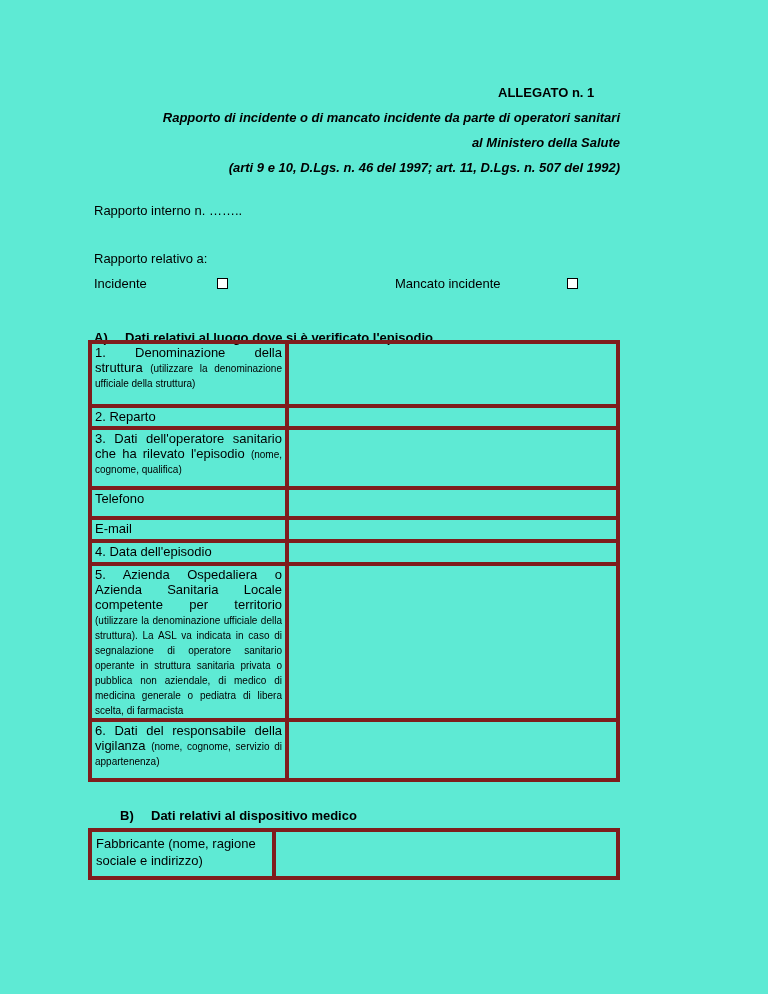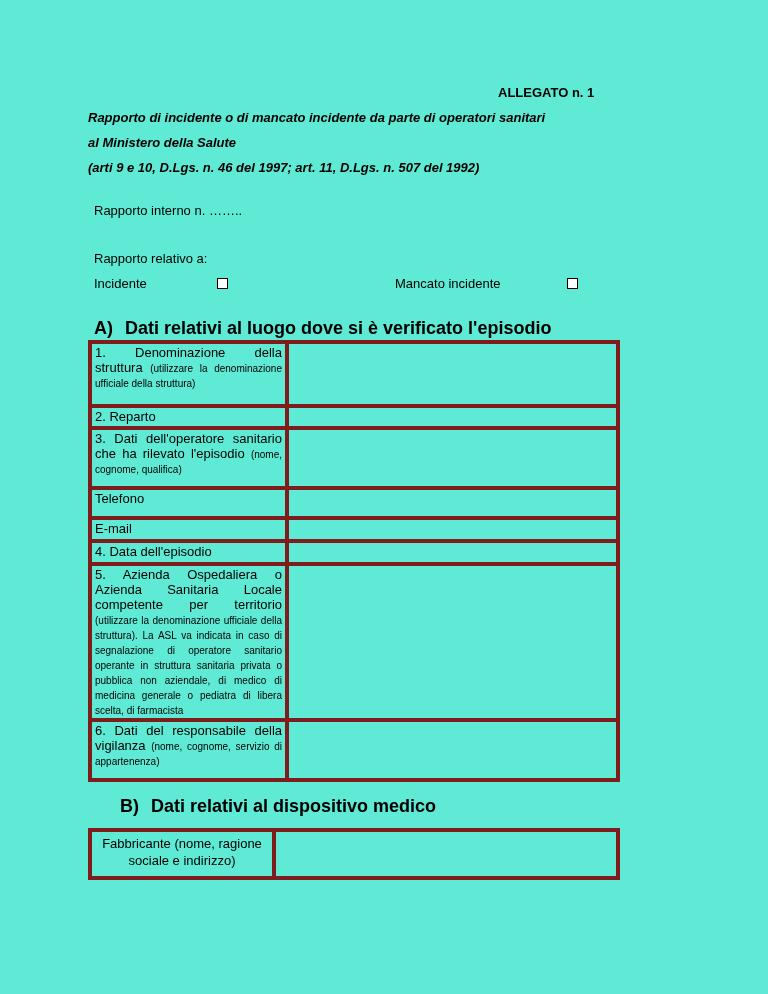--- a/index.html
+++ b/index.html
@@ -18,21 +18,21 @@
     top: 85px;
     left: 498px;
     font-size: 13px;
     font-weight: bold;
   }
   .title-block {
     position: absolute;
     top: 110px;
     left: 88px;
     width: 532px;
-    text-align: left;
+    text-align: right;
     font-weight: bold;
     font-style: italic;
     font-size: 13px;
     line-height: 16px;
   }
   .title-block .t-line { margin-bottom: 9px; }
   .para {
     position: absolute;
     left: 94px;
     font-size: 13px;
@@ -55,44 +55,45 @@
     top: 2px;
     width: 11px;
     height: 11px;
     border: 1px solid #000;
     background: #fff;
   }
   .cb-1 { left: 123px; }
   .cb-2 { left: 473px; }
   .section-heading {
     position: absolute;
-    font-size: 18px;
+    font-size: 13px;
     font-weight: bold;
     white-space: nowrap;
+    margin-top: 12px;
   }
   .sh-a { top: 318px; left: 94px; }
   .sh-b { top: 796px; left: 120px; }
   .sh-letter { display: inline-block; width: 31px; }
   table.form-table {
     position: absolute;
     left: 88px;
     border-collapse: collapse;
     table-layout: fixed;
   }
   .tbl-a { top: 340px; width: 532px; }
   .tbl-b { top: 828px; width: 532px; }
   .form-table td {
     border: 4px solid #7f1d1d;
     vertical-align: top;
     padding: 1px 3px;
     font-size: 13px;
     line-height: 15px;
   }
   .tbl-a td.lbl { width: 197px; text-align: justify; }
-  .tbl-b td.lbl { width: 184px; padding: 3px 4px; line-height: 17px; text-align: center; }
+  .tbl-b td.lbl { width: 184px; padding: 3px 4px; line-height: 17px; }
   .small-txt { font-size: 10px; line-height: 11px; }
   .tbl-a tr.r0 td { height: 64px; }
   .tbl-a tr.r1 td { height: 22px; }
   .tbl-a tr.r2 td { height: 60px; }
   .tbl-a tr.r3 td { height: 30px; }
   .tbl-a tr.r4 td { height: 22px; }
   .tbl-a tr.r5 td { height: 23px; }
   .tbl-a tr.r6 td { height: 23px; }
   .tbl-a tr.r7 td { height: 122px; }
   .tbl-a tr.r8 td { height: 60px; }

